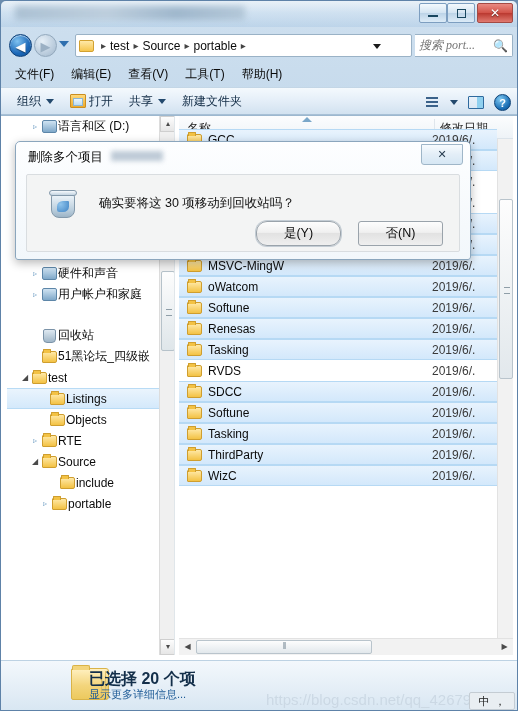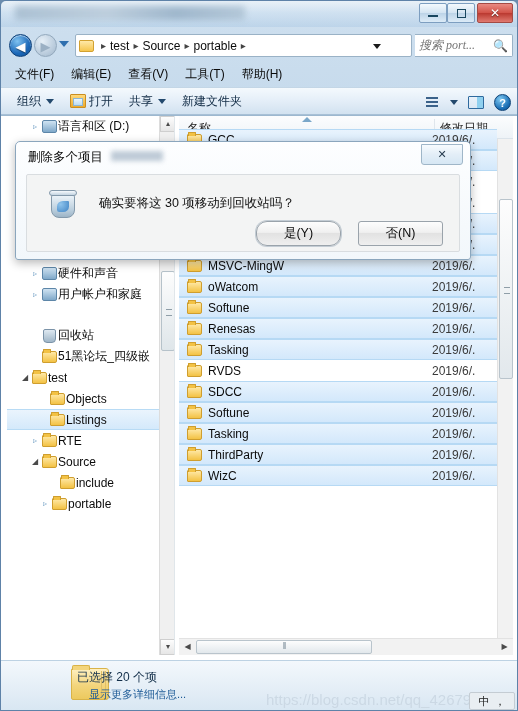--- a/index.html
+++ b/index.html
@@ -287,21 +287,21 @@
     border:1px solid #d9b348; border-radius:2px 3px 3px 2px;
   }
   #st-folder::before {
     content:''; position:absolute; left:0; top:-4px; width:16px;height:4px;
     background:#f3d57c; border:1px solid #d9b348; border-bottom:none; border-radius:2px 2px 0 0;
   }
   #st-folder::after {
     content:''; position:absolute; right:6px; top:2px; width:1px; bottom:2px;
     background:#e0bf66; box-shadow: 4px 0 0 #e0bf66;
   }
-  #st-line1 { position:absolute; left:76px; top:8px; font-size:12px; color:#132f4a; }
+  #st-line1 { position:absolute; left:88px; top:8px; font-size:16px; color:#132f4a;font-weight:bold; }
   #st-line2 { position:absolute; left:88px; top:26px; font-size:11px; color:#1d5a96; }
   #watermark {
     position:absolute; left:265px; top:30px; font-size:15px; color:#c9d6e2;
     font-family:"Liberation Sans", sans-serif; white-space:nowrap; opacity:.85;
   }
   #ime {
     position:absolute; right:4px; bottom:2px; width:46px; height:18px;
     background:#e9eef2; border:1px solid #c4ccd3; border-radius:2px;
     display:flex; align-items:center; justify-content:center; gap:5px;
     font-size:11px; color:#202020;
@@ -536,33 +536,33 @@
             </span>
             <span class="tlabel">51黑论坛_四级嵌</span>
           </div>
           <div class="tree-row" style="padding-left: 12px;">
             <span class="exp open">◢</span>
             <span class="ticon">
               <span class="fold"></span>
             </span>
             <span class="tlabel">test</span>
           </div>
+          <div class="tree-row sel" style="padding-left: 30px;">
+            <span class="exp"></span>
+            <span class="ticon">
+              <span class="fold"></span>
+            </span>
+            <span class="tlabel">Listings</span>
+          </div>
           <div class="tree-row" style="padding-left: 30px;">
             <span class="exp"></span>
             <span class="ticon">
               <span class="fold"></span>
             </span>
             <span class="tlabel">Objects</span>
-          </div>
-          <div class="tree-row sel" style="padding-left: 30px;">
-            <span class="exp"></span>
-            <span class="ticon">
-              <span class="fold"></span>
-            </span>
-            <span class="tlabel">Listings</span>
           </div>
           <div class="tree-row" style="padding-left: 22px;">
             <span class="exp">▹</span>
             <span class="ticon">
               <span class="fold"></span>
             </span>
             <span class="tlabel">RTE</span>
           </div>
           <div class="tree-row" style="padding-left: 22px;">
             <span class="exp open">◢</span>

